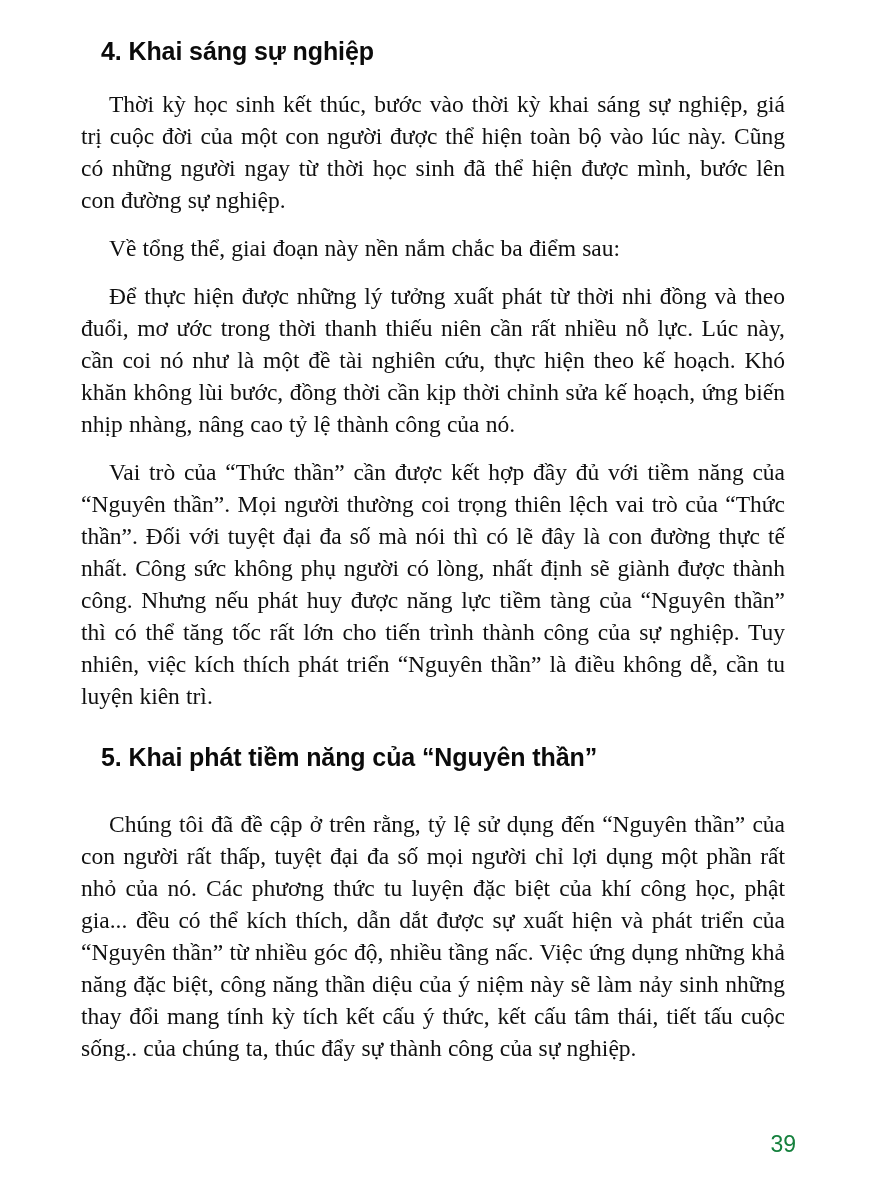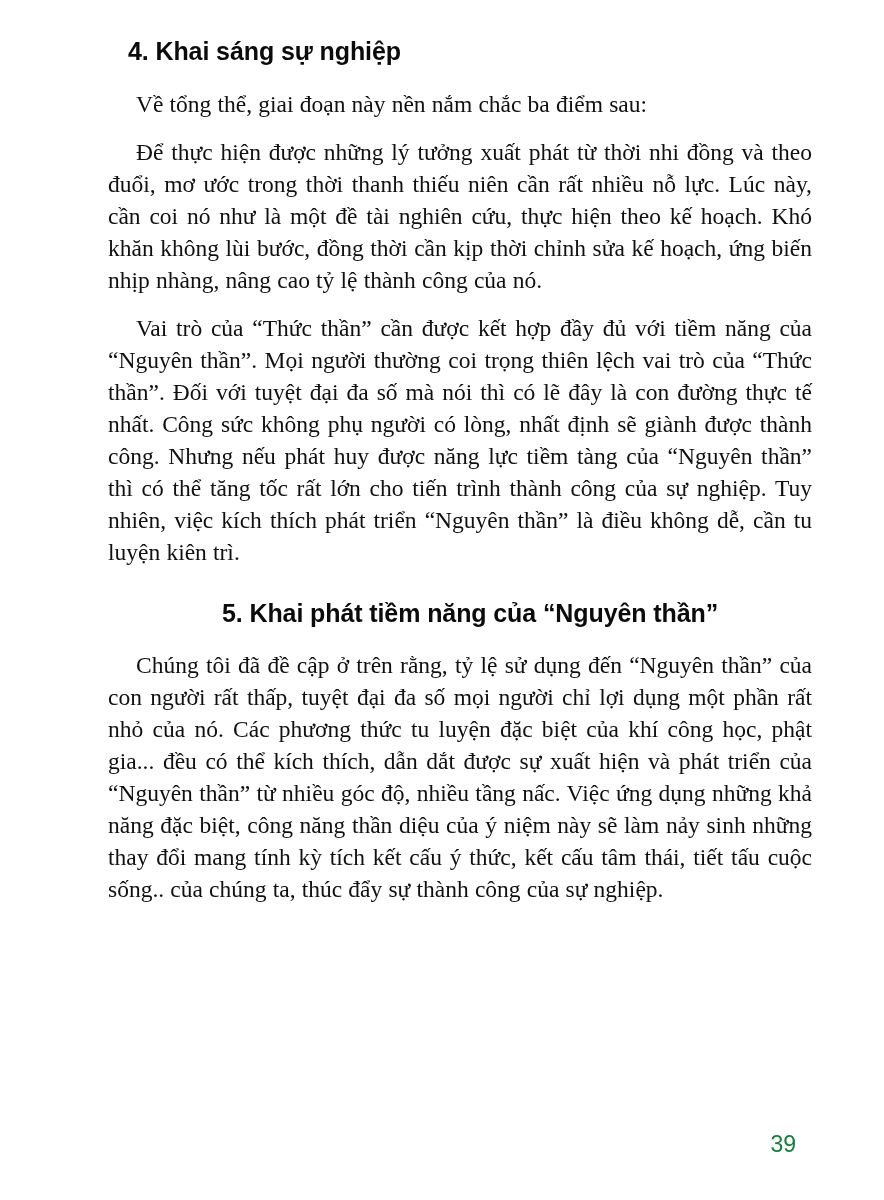--- a/index.html
+++ b/index.html
@@ -14,39 +14,39 @@
     width: 884px;
     height: 1200px;
     margin: 0 auto;
     background: #ffffff;
     overflow: hidden;
     box-sizing: border-box;
   }
 
   .content {
     position: absolute;
-    left: 108px;
+    left: 81px;
     top: 36px;
     width: 704px;
   }
 
   
   .section-heading {
     font-family: "Liberation Sans", "DejaVu Sans", sans-serif;
     font-weight: bold;
     font-size: 25px;
     line-height: 30px;
     color: #0b0b0b;
     margin: 0;
     padding-left: 20px;
     letter-spacing: -0.1px;
   }
 
   .heading-1 { margin-bottom: 22px; }
-  .heading-2 { margin-top: 30px; margin-bottom: 21px; text-align: center; }
+  .heading-2 { margin-top: 30px; margin-bottom: 36px; }
 
   
   .body-text {
     font-family: "Liberation Serif", "DejaVu Serif", serif;
     font-size: 23.5px;
     line-height: 32px;
     color: #101010;
     margin: 0;
     text-align: justify;
     text-justify: inter-word;
@@ -72,20 +72,21 @@
 </style>
 </head>
 <body>
 
 <div class="page">
 
   <div class="content">
 
     <h2 class="section-heading heading-1">4. Khai sáng sự nghiệp</h2>
 
+    <p class="body-text">Thời kỳ học sinh kết thúc, bước vào thời kỳ khai sáng sự nghiệp, giá trị cuộc đời của một con người được thể hiện toàn bộ vào lúc này. Cũng có những người ngay từ thời học sinh đã thể hiện được mình, bước lên con đường sự nghiệp.</p>
 
     <p class="body-text">Về tổng thể, giai đoạn này nền nắm chắc ba điểm sau:</p>
 
 
     <p class="body-text">Để thực hiện được những lý tưởng xuất phát từ thời nhi đồng và theo đuổi, mơ ước trong thời thanh thiếu niên cần rất nhiều nỗ lực. Lúc này, cần coi nó như là một đề tài nghiên cứu, thực hiện theo kế hoạch. Khó khăn không lùi bước, đồng thời cần kịp thời chỉnh sửa kế hoạch, ứng biến nhịp nhàng, nâng cao tỷ lệ thành công của nó.</p>
 
 
     <p class="body-text">Vai trò của “Thức thần” cần được kết hợp đầy đủ với tiềm năng của “Nguyên thần”. Mọi người thường coi trọng thiên lệch vai trò của “Thức thần”. Đối với tuyệt đại đa số mà nói thì có lẽ đây là con đường thực tế nhất. Công sức không phụ người có lòng, nhất định sẽ giành được thành công. Nhưng nếu phát huy được năng lực tiềm tàng của “Nguyên thần” thì có thể tăng tốc rất lớn cho tiến trình thành công của sự nghiệp. Tuy nhiên, việc kích thích phát triển “Nguyên thần” là điều không dễ, cần tu luyện kiên trì.</p>
 
     <h2 class="section-heading heading-2">5. Khai phát tiềm năng của “Nguyên thần”</h2>

